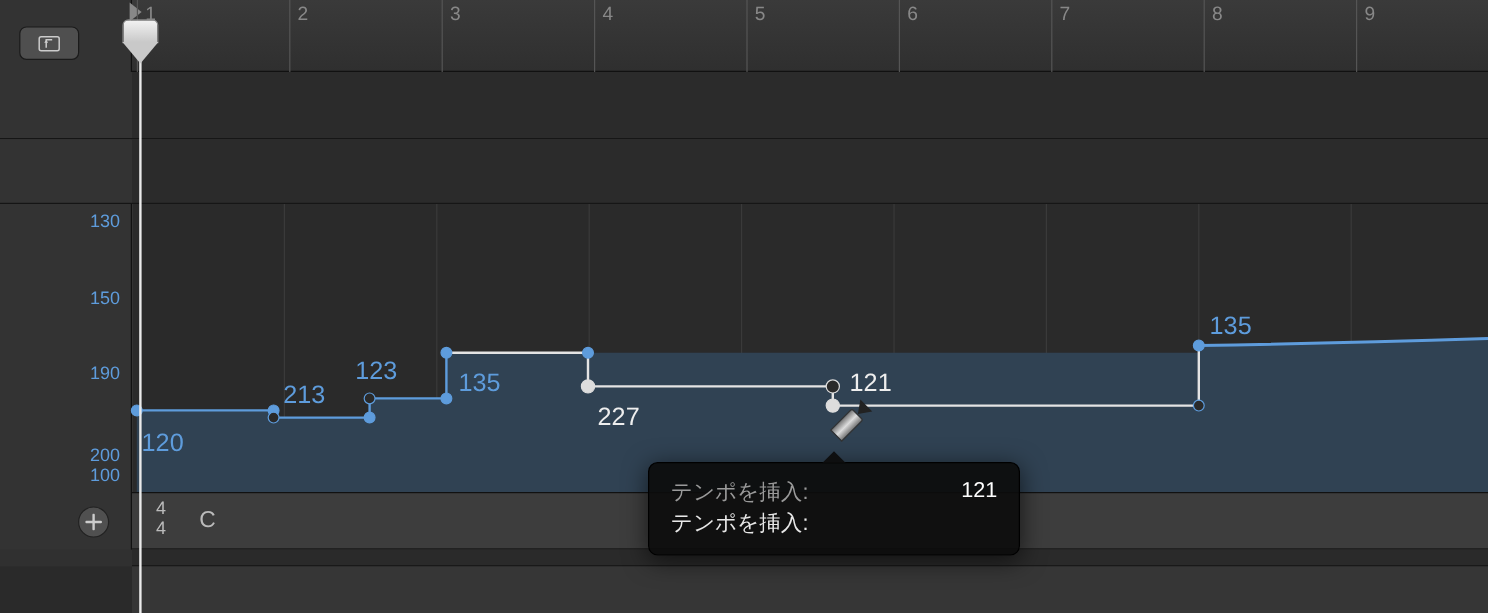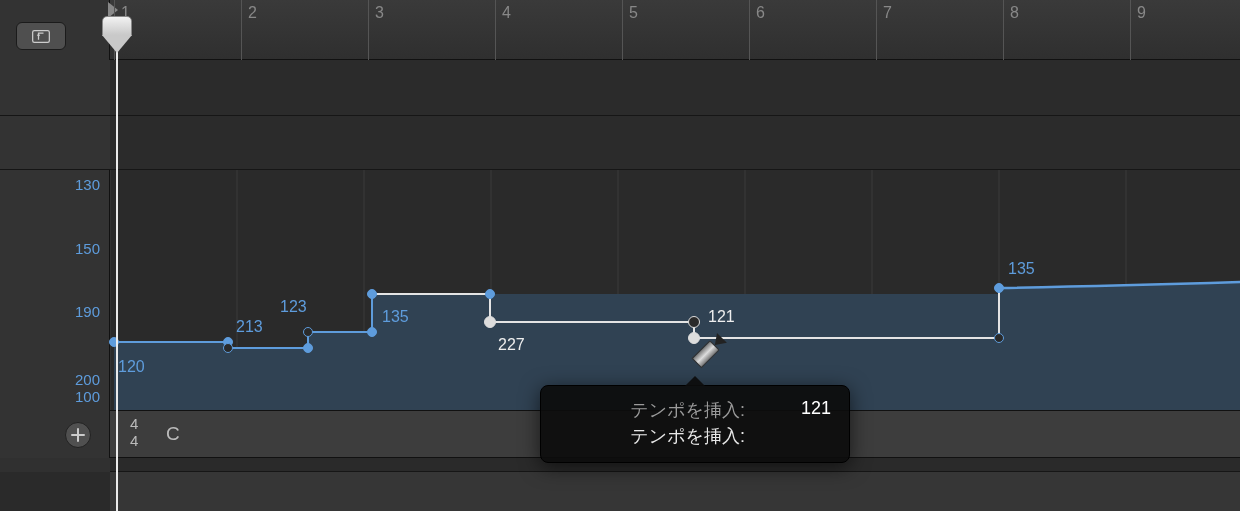--- a/index.html
+++ b/index.html
@@ -101,21 +101,21 @@
   border-radius: 50%;
   margin-left: -5px; margin-top: -5px;
   border: 1.5px solid;
 }
 .node.blue { background: #5e9cdc; border-color: #5e9cdc; }
 .node.blue-open { background: #2a2a2a; border-color: #5e9cdc; }
 .node.white { background: #ddd; border-color: #ddd; width:12px; height:12px; margin-left:-6px; margin-top:-6px;}
 .node.white-open { background: #2a2a2a; border-color: #ddd; width:12px; height:12px; margin-left:-6px; margin-top:-6px;}
 .tempo-label {
   position: absolute;
-  font-size: 16px;
+  font-size: 21px;
   font-weight: 500;
 }
 .tempo-label.blue { color: #5e9cdc; }
 .tempo-label.white { color: #eee; }
 .sig-track {
   position: absolute;
   left: 110px; top: 410px; right: 0;
   height: 48px;
   background: #3d3d3d;
   border-top: 1px solid #111;
@@ -154,21 +154,21 @@
   border-right: 10px solid transparent;
   border-bottom: 10px solid rgba(12,12,12,0.92);
 }
 .tooltip-row {
   display: flex;
   justify-content: space-between;
   gap: 16px;
   white-space: nowrap;
   margin: 2px 0;
 }
-.tooltip-row .k { color: #9a9a9a; flex:1; text-align: right; }
+.tooltip-row .k { color: #9a9a9a; flex:1; }
 .tooltip-row .v { color: #fff; font-weight: 500; min-width: 70px; text-align: right;}
 .tooltip-row .v.pos { color: #e8bf4f; letter-spacing: 8px; font-weight: 400;}
 .pencil {
   position: absolute;
   width: 34px; height: 34px;
   transform: rotate(45deg);
 }
 .pencil-body {
   width: 14px; height: 26px;
   background: linear-gradient(90deg, #777, #ddd, #777);
@@ -291,21 +291,21 @@
   <div class="node blue" style="left:262px;top:124px"></div>
   <div class="node blue" style="left:380px;top:124px"></div>
   <div class="node white" style="left:380px;top:152px"></div>
   <div class="node white-open" style="left:584px;top:152px"></div>
   <div class="node white" style="left:584px;top:168px"></div>
   <div class="node blue-open" style="left:889px;top:168px"></div>
   <div class="node blue" style="left:889px;top:118px"></div>
 
   <div class="tempo-label blue" style="left:8px; top:188px">120</div>
   <div class="tempo-label blue" style="left:126px; top:148px">213</div>
-  <div class="tempo-label blue" style="left:170px; top:128px">123</div>
+  <div class="tempo-label blue" style="left:186px; top:128px">123</div>
   <div class="tempo-label blue" style="left:272px; top:138px">135</div>
   <div class="tempo-label white" style="left:388px; top:166px">227</div>
   <div class="tempo-label white" style="left:598px; top:138px">121</div>
   <div class="tempo-label blue" style="left:898px; top:90px">135</div>
 
   <div class="pencil" style="left:590px; top:170px">
     <div class="pencil-tip"></div>
     <div class="pencil-body"></div>
   </div>
 </div>

